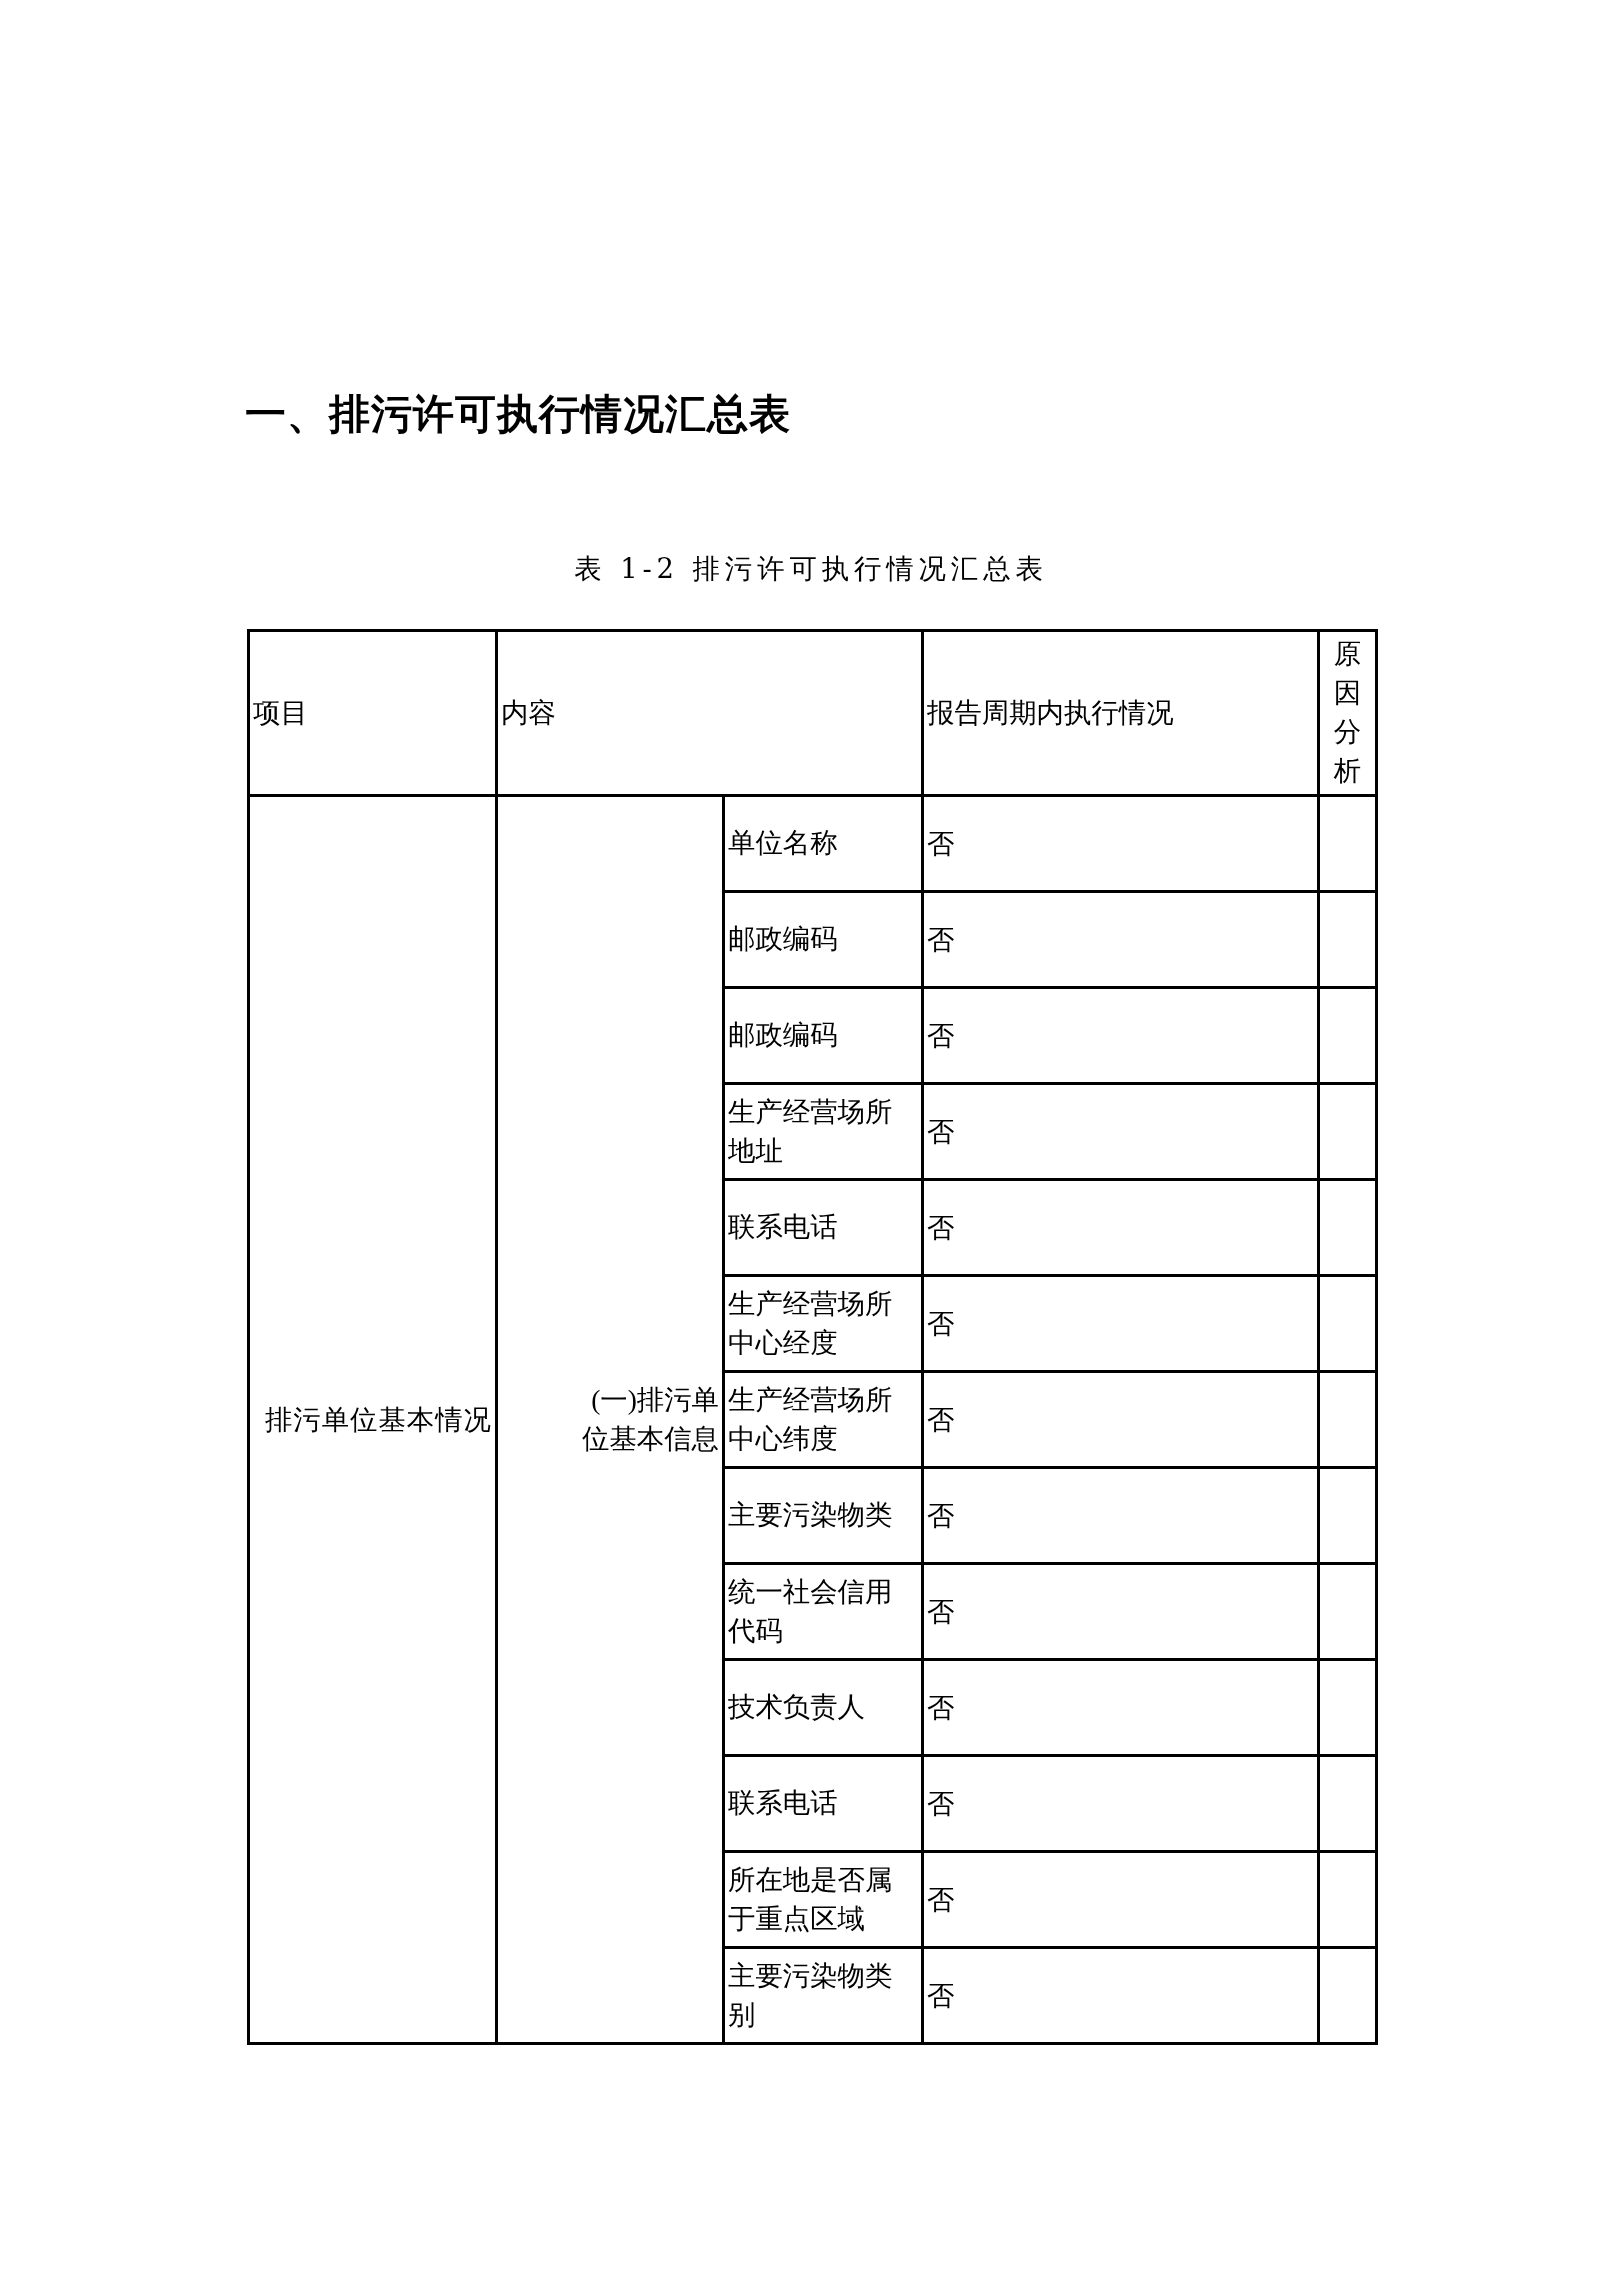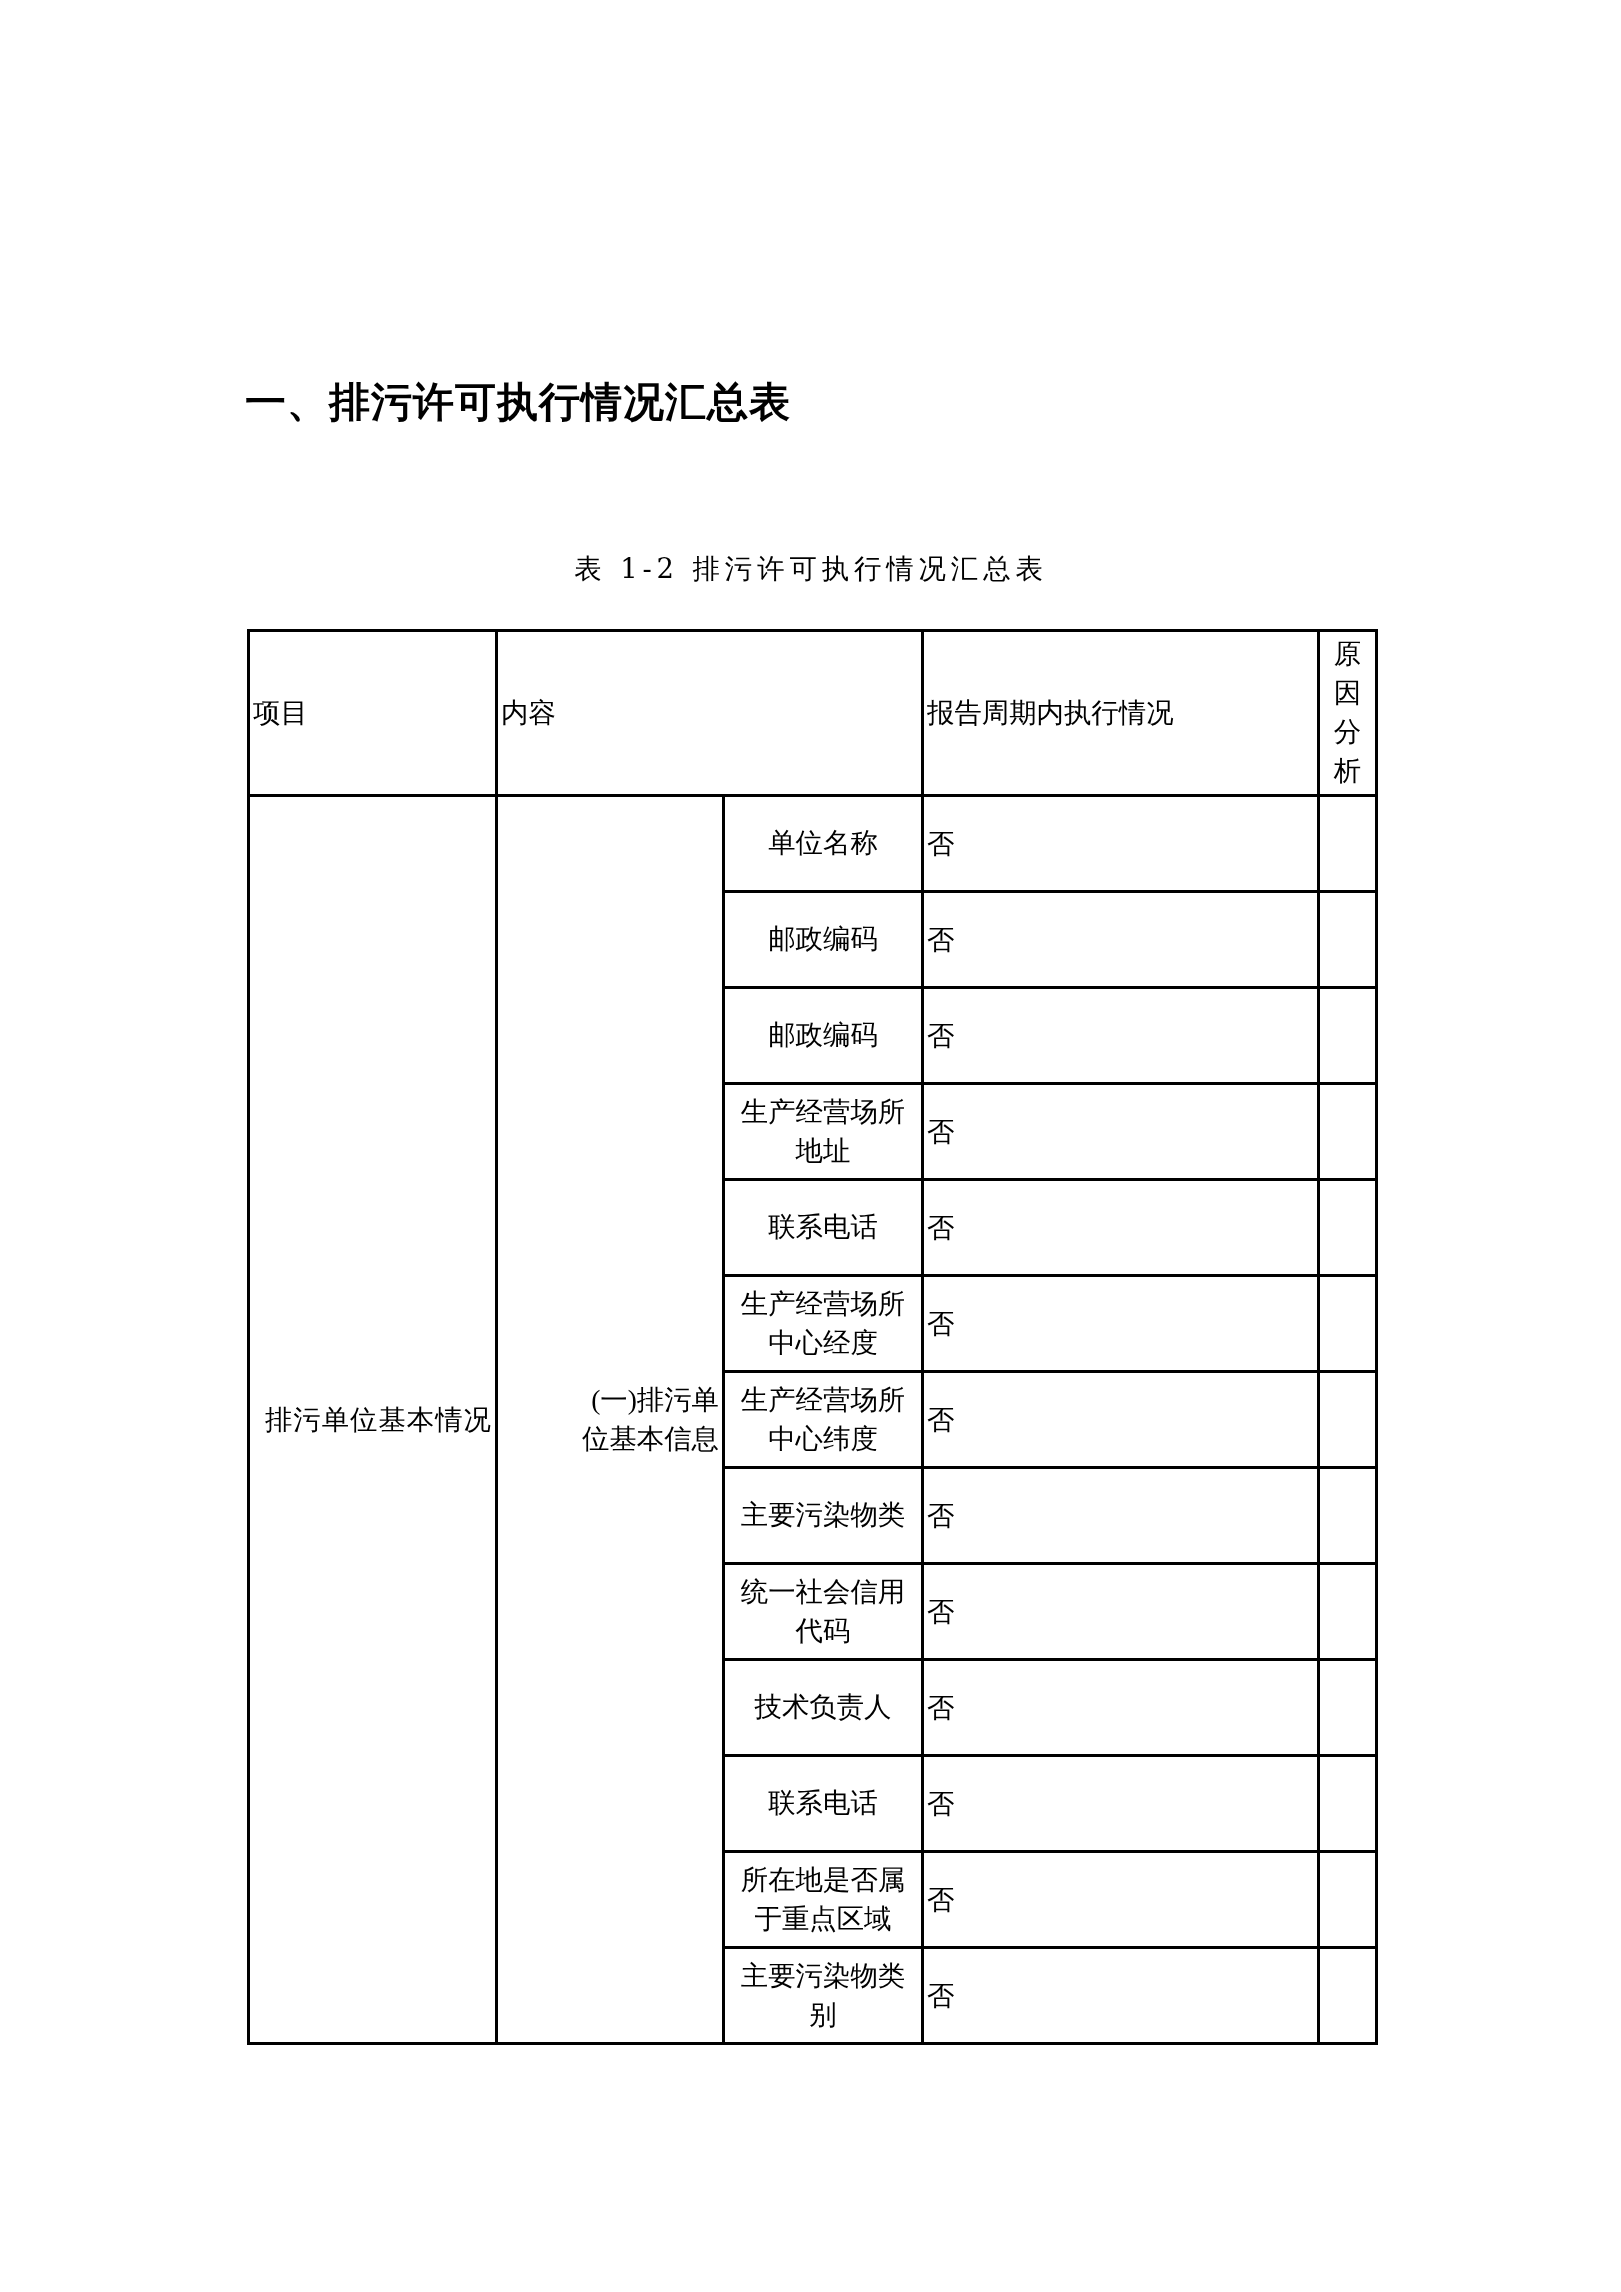--- a/index.html
+++ b/index.html
@@ -9,21 +9,21 @@
     width: 1621px;
     height: 2293px;
     background: #ffffff;
     margin: 0 auto;
     overflow: hidden;
     color: #000;
   }
   .section-title {
     position: absolute;
     left: 245px;
-    top: 378px;
+    top: 390px;
     font-family: "DejaVu Sans", "Liberation Sans", sans-serif;
     font-weight: bold;
     font-size: 41px;
     line-height: 49px;
     color: #000000;
     letter-spacing: 1px;
   }
   .table-caption {
     position: absolute;
     left: 247px;
@@ -52,21 +52,20 @@
     font-weight: normal;
     color: #000000;
     vertical-align: middle;
     padding: 3px;
     overflow: hidden;
   }
   tr.header-row { height: 163px; }
   tr.body-row  { height: 96px; }
   .cell-center { text-align: left; }
   .cell-label {
-    text-align: center;
     white-space: pre-line;
     line-height: 39px;
   }
   .cell-group { text-align: right; letter-spacing: 1px; }
   .cell-subgroup {
     text-align: right;
     padding-left: 11.8px;
     white-space: pre-line;
     line-height: 39px;
   }

